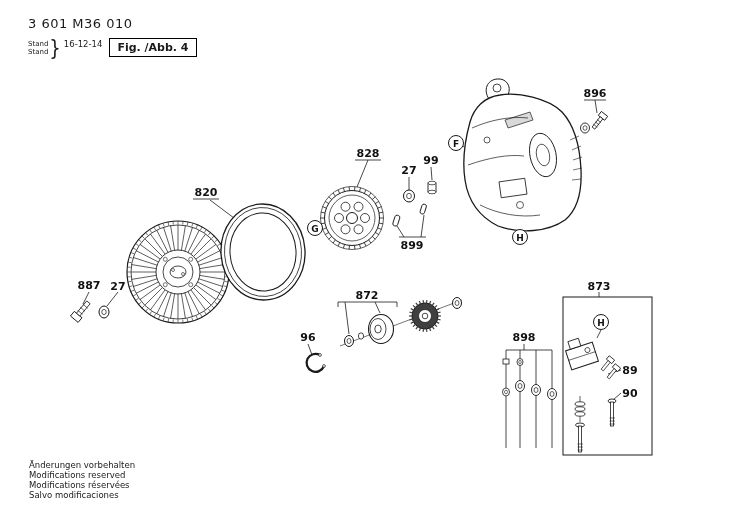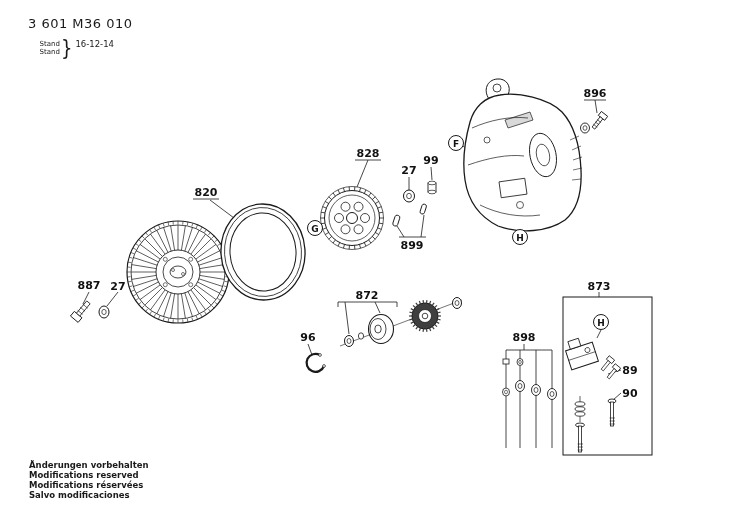--- a/index.html
+++ b/index.html
@@ -4,46 +4,47 @@
 <style>
   html,body{margin:0;padding:0;background:#fff;}
   .page{
     position:relative;width:750px;height:530px;background:#fff;overflow:hidden;
     font-family:"DejaVu Sans","Liberation Sans",sans-serif;color:#1a1a1a;
   }
   .page svg{position:absolute;left:0;top:0;}
   
   .title-block{position:absolute;left:28px;top:16px;}
   .part-number{font-size:13px;letter-spacing:.5px;}
-  .issue-row{display:flex;align-items:center;margin-top:6px;justify-content:center;}
+  .issue-row{display:flex;align-items:center;margin-top:6px;}
   .stand-issue{font-size:7px;line-height:8px;}
   .brace{font-size:18px;font-weight:400;margin:0 1px 0 1px;transform:scaleY(1.15);}
   .date{font-size:8.5px;margin:0 7px 8px 2px;}
   .fig-box{border:1.7px solid #000;padding:2px 7px;font-size:11px;font-weight:bold;white-space:nowrap;}
   
-  .footer{position:absolute;left:29px;top:460px;font-size:8.5px;line-height:10px;font-weight:bold;}
+  .footer{position:absolute;left:29px;top:460px;font-size:8.5px;line-height:10px;}
   
   .plabel{font:bold 11px "DejaVu Sans","Liberation Sans",sans-serif;fill:#111;text-anchor:middle;}
   .ref-letter{font:bold 9px "DejaVu Sans","Liberation Sans",sans-serif;fill:#111;text-anchor:middle;}
   .ln{stroke:#1a1a1a;stroke-width:.8;fill:none;}
 </style>
 </head>
 <body>
 
 <div class="page">
 
   <div class="title-block">
     <div class="part-number">3 601 M36 010</div>
     <div class="issue-row">
       <div class="stand-issue">
         <div>Stand</div>
         <div>Stand</div>
       </div>
       <div class="brace">}</div>
       <div class="date">16-12-14</div>
+      <div class="fig-box">Fig. /Abb. 4</div>
     </div>
   </div>
 
   <svg width="750" height="530" viewBox="0 0 750 530">
 
     <g class="ln">
       <line x1="193" y1="199" x2="219" y2="199"></line>
       <line x1="210" y1="200" x2="266" y2="242"></line>
       <line x1="355" y1="160" x2="381" y2="160"></line>
       <line x1="368" y1="160" x2="357" y2="187"></line>

